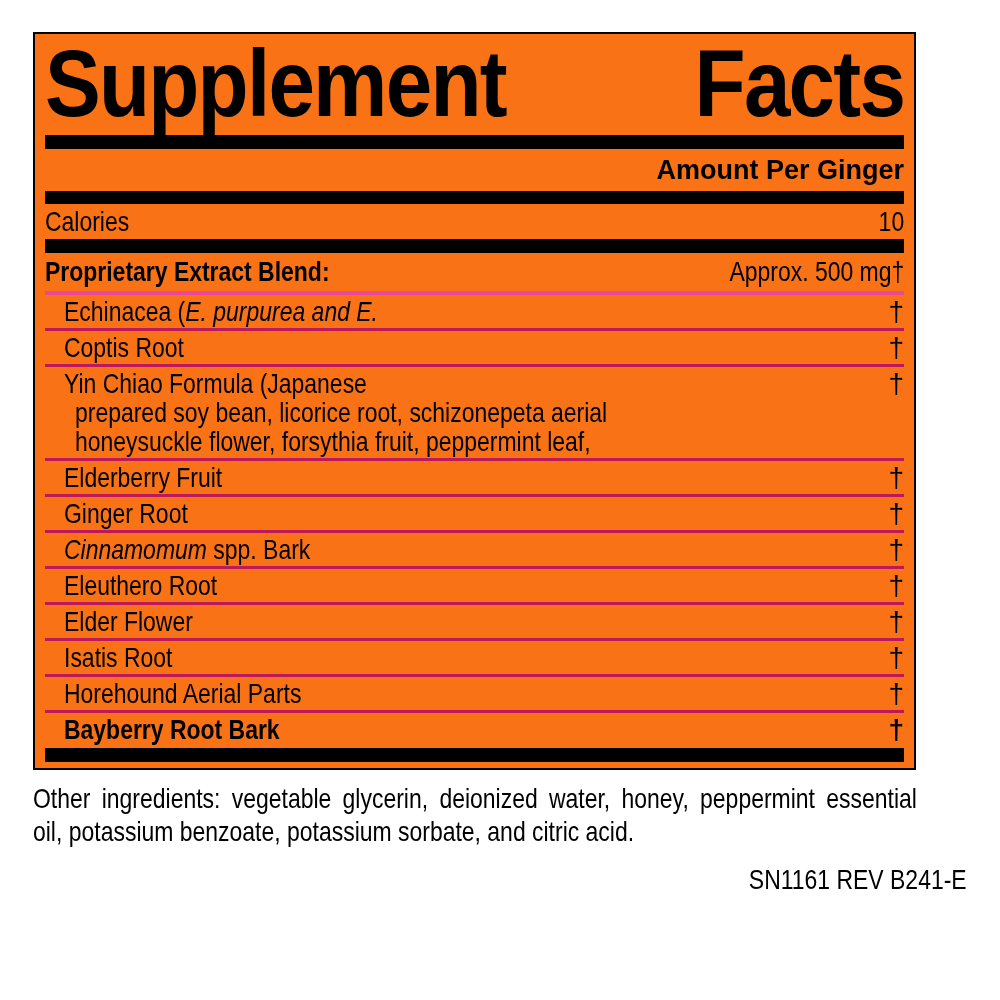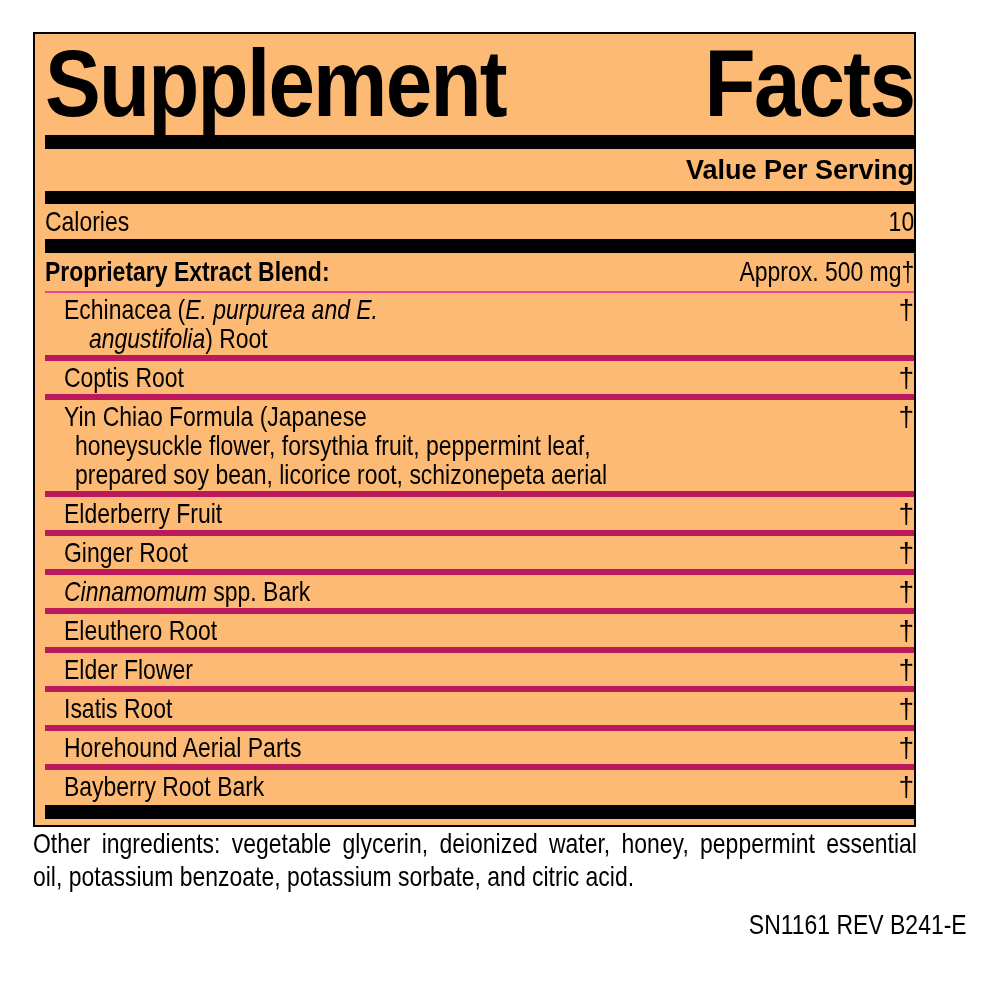--- a/index.html
+++ b/index.html
@@ -19,22 +19,22 @@
   .page {
     position: absolute;
     left: 33px;
     top: 32px;
     width: 934px;
   }
   .panel {
     box-sizing: border-box;
     width: 883px;
     border: 2px solid #000;
-    padding: 4px 0 6px 10px;
-    background: #fdba74;
+    padding: 4px 10px 6px 10px;
+    background: #f97316;
   }
   
   .cxl { display: inline-block; transform: scaleX(0.82); transform-origin: 0 50%; white-space: nowrap; }
   .cxr { display: inline-block; transform: scaleX(0.82); transform-origin: 100% 50%; white-space: nowrap; }
   .it  { font-style: italic; }
   .b   { font-weight: bold; }
 
   .title-row {
     display: flex;
     justify-content: space-between;
@@ -65,43 +65,43 @@
     display: flex;
     justify-content: space-between;
     align-items: center;
     font-size: 28px;
   }
   .calories { padding: 4px 0 4px 0; line-height: 27px; }
 
   .blend-header {
     padding: 5px 0 5px 0;
     line-height: 28px;
-    border-bottom: 2px solid #ec4899;
+    border-bottom: 4px solid #ec4899;
   }
 
   .entry {
     font-size: 28px;
-    border-bottom: 6px solid #be185d;
+    border-bottom: 3px solid #be185d;
     padding: 2px 0 2px 0;
   }
-  .entry.noline { border-bottom: none; }
+  .entry.noline { border-bottom: none; font-weight: bold; }
   .line1 {
     display: flex;
     justify-content: space-between;
     align-items: baseline;
     padding-left: 19px;
     line-height: 29px;
   }
   .cont { padding-left: 30px; line-height: 29px; }
   .cont.echx { padding-left: 44px; }
   .dagger { white-space: nowrap; }
 
   .footnote { font-size: 28px; padding: 7px 0 3px 0; line-height: 28px; }
 
-  .other { font-size: 28px; line-height: 33px; margin-top: 0; }
+  .other { font-size: 28px; line-height: 33px; margin-top: 12px; }
   .other .wide { word-spacing: 6px; }
 
   .sn { text-align: right; font-size: 28px; margin-top: 16px; }
 </style>
 </head>
 <body>
 
 <div class="canvas">
   <div class="page">
 
@@ -109,21 +109,21 @@
 
       <div class="title-row">
         <span class="cxl">Supplement</span>
         <span class="cxr">Facts</span>
       </div>
 
 
       <div class="bar mt"></div>
 
       <div class="aps">
-        <span>Value Per Serving</span>
+        <span>Amount Per Ginger</span>
       </div>
 
       <div class="bar bar-md"></div>
 
       <div class="row calories">
         <span class="cxl">Calories</span>
         <span class="cxr">10</span>
       </div>
 
       <div class="bar"></div>
@@ -131,42 +131,39 @@
       <div class="row blend-header">
         <span class="cxl b">Proprietary Extract Blend:</span>
         <span class="cxr">Approx. 500 mg†</span>
       </div>
 
       <div class="entry">
         <div class="line1">
           <span class="cxl"><span>Echinacea (</span><span class="it">E. purpurea and E.</span></span>
           <span class="dagger">†</span>
         </div>
-        <div class="cont echx">
-          <span class="cxl"><span class="it">angustifolia</span><span>) Root</span></span>
-        </div>
       </div>
 
       <div class="entry">
         <div class="line1">
           <span class="cxl">Coptis Root</span>
           <span class="dagger">†</span>
         </div>
       </div>
 
       <div class="entry">
         <div class="line1">
           <span class="cxl">Yin Chiao Formula (Japanese</span>
           <span class="dagger">†</span>
+        </div>
+        <div class="cont">
+          <span class="cxl">prepared soy bean, licorice root, schizonepeta aerial</span>
         </div>
         <div class="cont">
           <span class="cxl">honeysuckle flower, forsythia fruit, peppermint leaf,</span>
-        </div>
-        <div class="cont">
-          <span class="cxl">prepared soy bean, licorice root, schizonepeta aerial</span>
         </div>
       </div>
 
       <div class="entry">
         <div class="line1">
           <span class="cxl">Elderberry Fruit</span>
           <span class="dagger">†</span>
         </div>
       </div>
 

